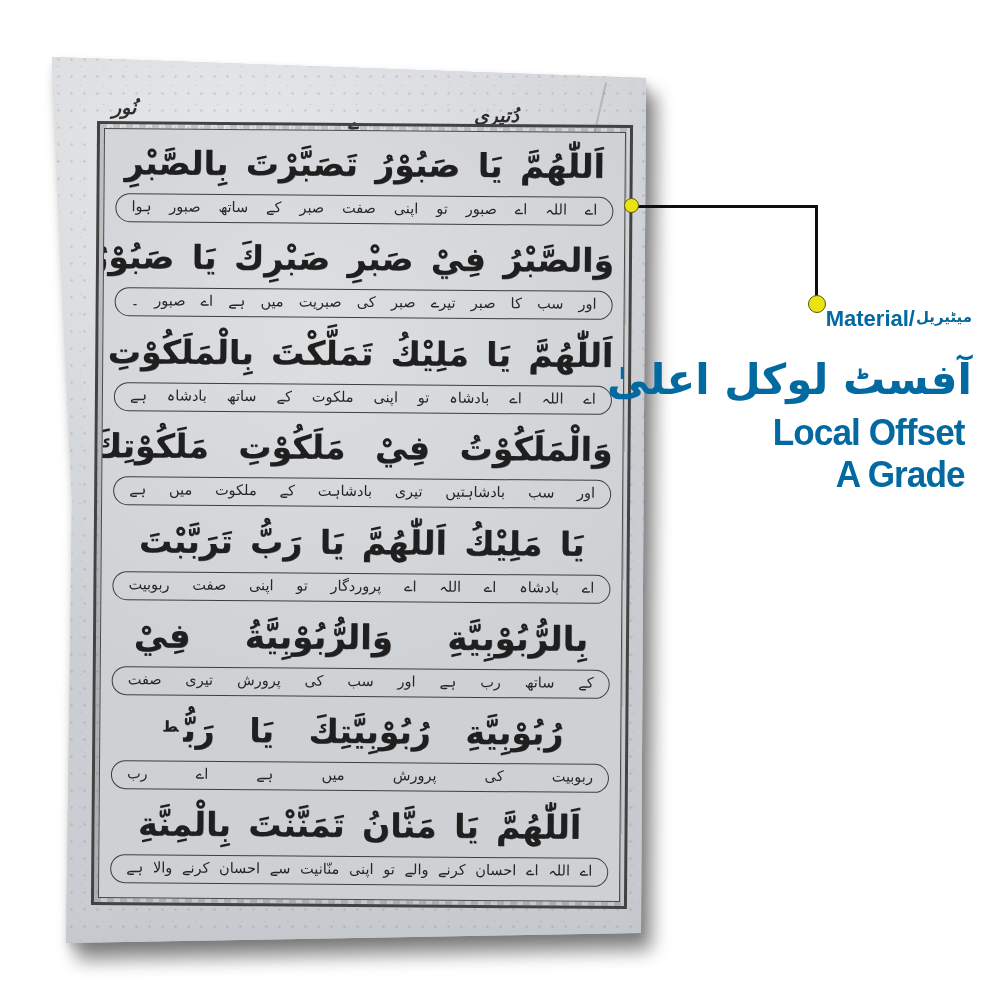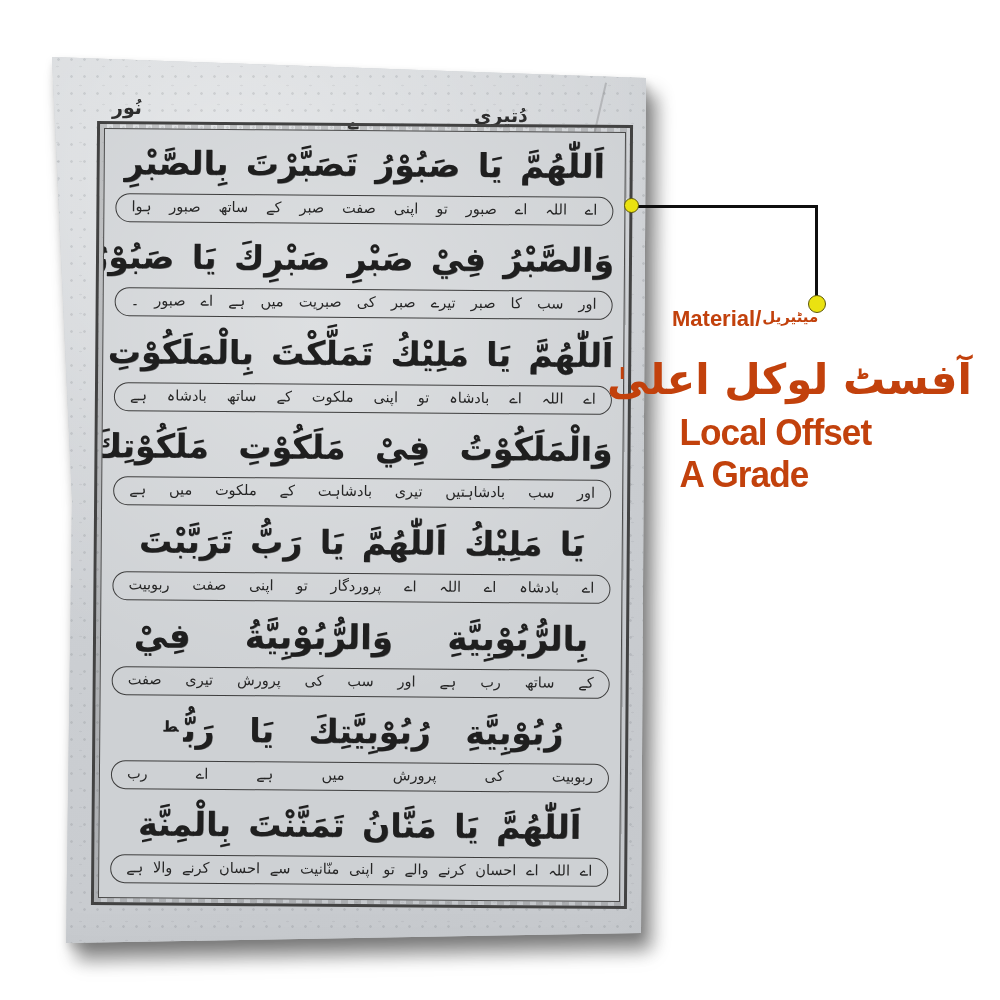--- a/index.html
+++ b/index.html
@@ -26,21 +26,21 @@
       linear-gradient(155deg, #d3d6d9 0%, #cbced2 55%, #c6c9cd 100%);
     background-size: 13px 17px, 23px 19px, 100% 100%, 100% 100%;
     box-shadow: inset 0 0 70px rgba(0,0,0,0.06), inset 14px 0 28px rgba(0,0,0,0.05);
   }
   .paper-crease {
     position:absolute; left:599px; top:82px; width:2px; height:54px;
     background:rgba(70,70,70,0.22); transform:rotate(13deg);
   }
 
   
-  .page-header-word { position:absolute; direction:rtl; color:#2d2d2d; font-weight:bold; }
+  .page-header-word { position:absolute; direction:rtl; color:#2d2d2d; font-weight:bold;font-style:italic; }
   .hdr-left   { left:112px; top:96px;  font-size:19px; }
   .hdr-center { left:348px; top:112px; font-size:18px; }
   .hdr-right  { left:474px; top:104px; font-size:19px; }
 
   
   .frame {
     position:absolute; left:94px; top:123px; width:536px; height:784px;
     border:3px solid #424242; padding:4px;
     transform:rotate(0.45deg);
     background:
@@ -81,21 +81,21 @@
 
   
   .conn-h { position:absolute; left:637px; top:205px; width:181px; height:3px; background:#0e0e0e; }
   .conn-v { position:absolute; left:815px; top:205px; width:3px;  height:93px; background:#0e0e0e; }
   .dot { position:absolute; border-radius:50%; border:1.6px solid #5c560b; }
   .dot-small { left:624px; top:198px; width:15px; height:15px; }
   .dot-big   { left:808px; top:295px; width:18px; height:18px; }
 
   .callout {
     position:absolute; left:672px; top:306px; width:300px;
-    text-align:left; color:#c2410c;
+    text-align:right; color:#0369a1;
   }
   .callout-material { font-size:22px; font-weight:bold; font-family:"Liberation Sans", sans-serif; line-height:1.2; }
   .callout-material .ur {
     font-family:"DejaVu Sans", sans-serif; font-size:15px; font-weight:bold;
     direction:rtl; display:inline-block; position:relative; top:-4px; margin-left:1px;
   }
   .callout-callig {
     direction:rtl; white-space:nowrap;
     font-family:"DejaVu Sans", sans-serif; font-weight:bold;
     font-size:42px; line-height:1.55; margin-top:15px;

